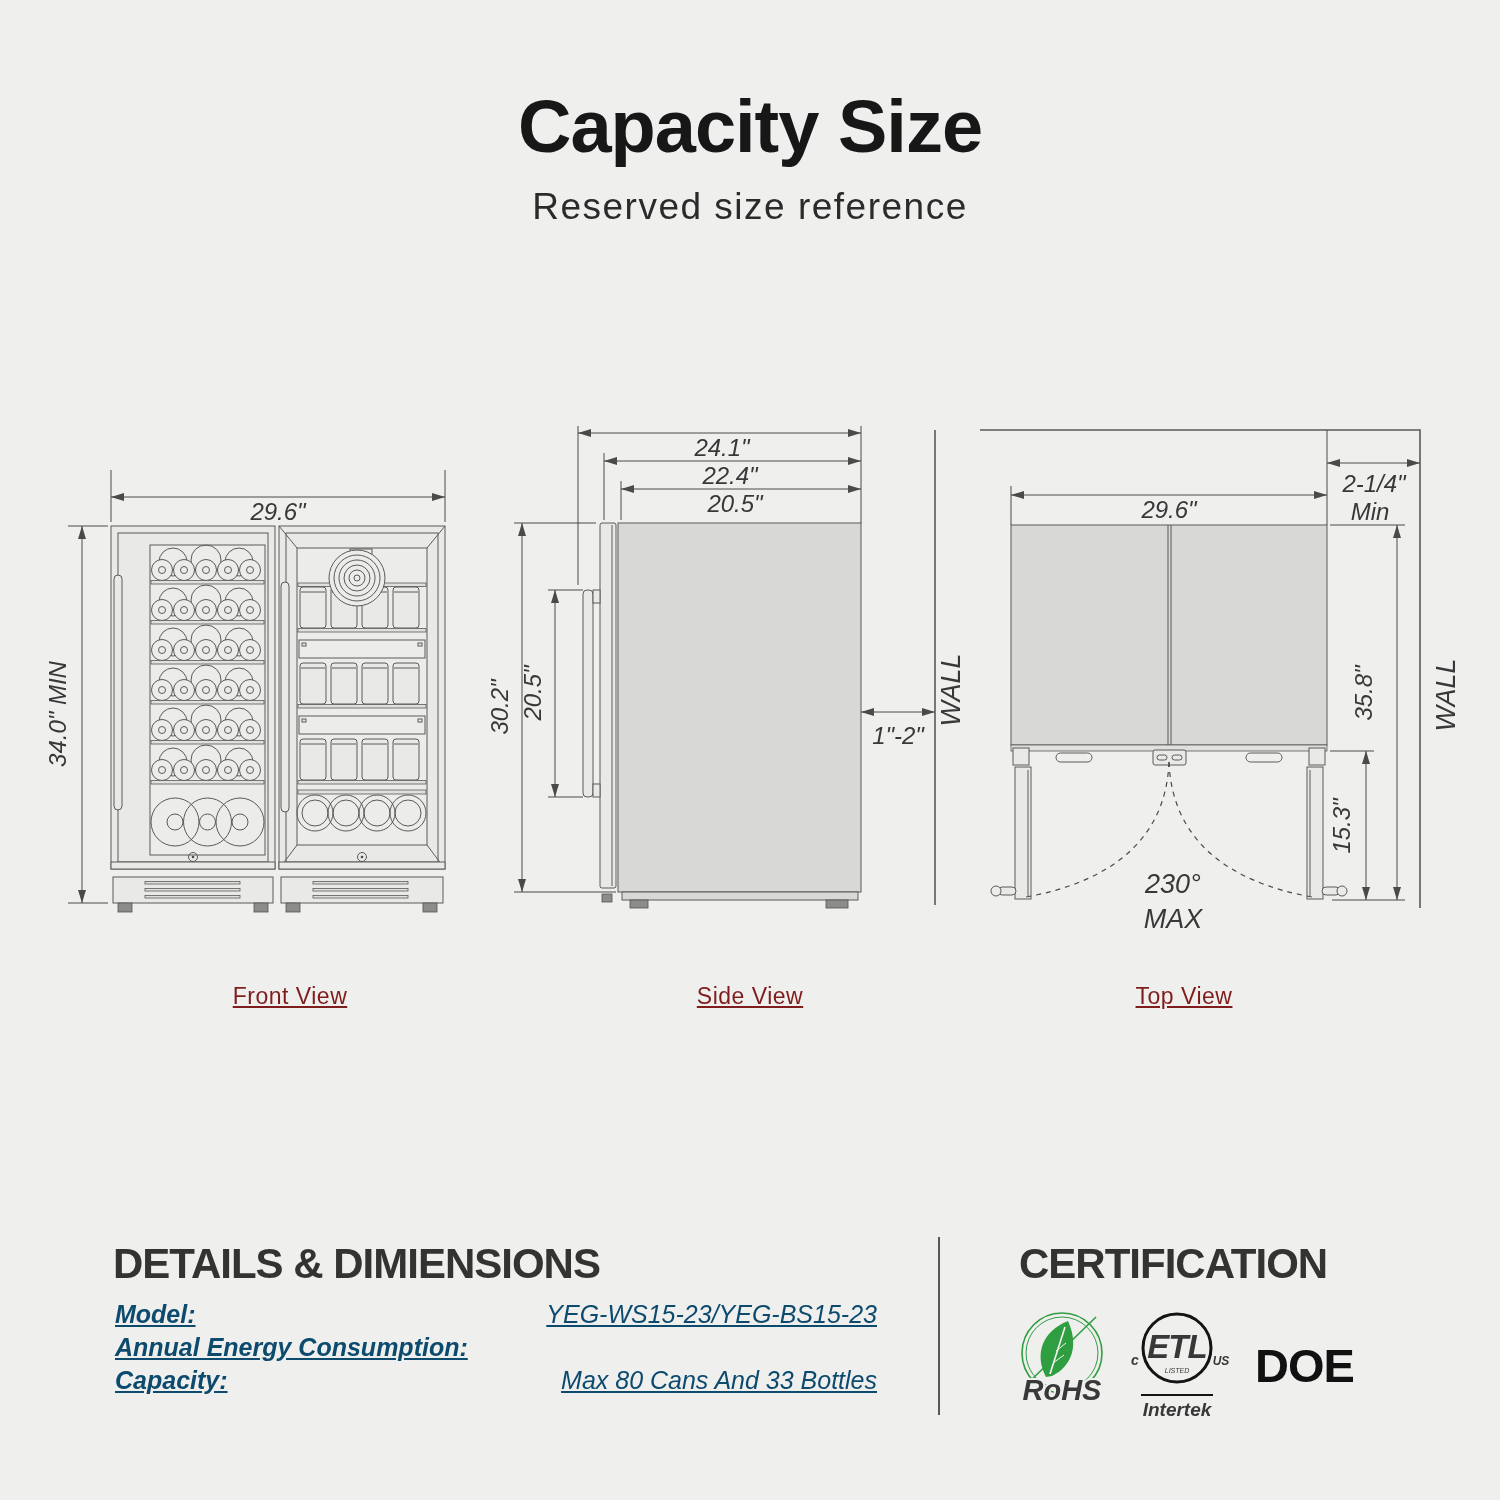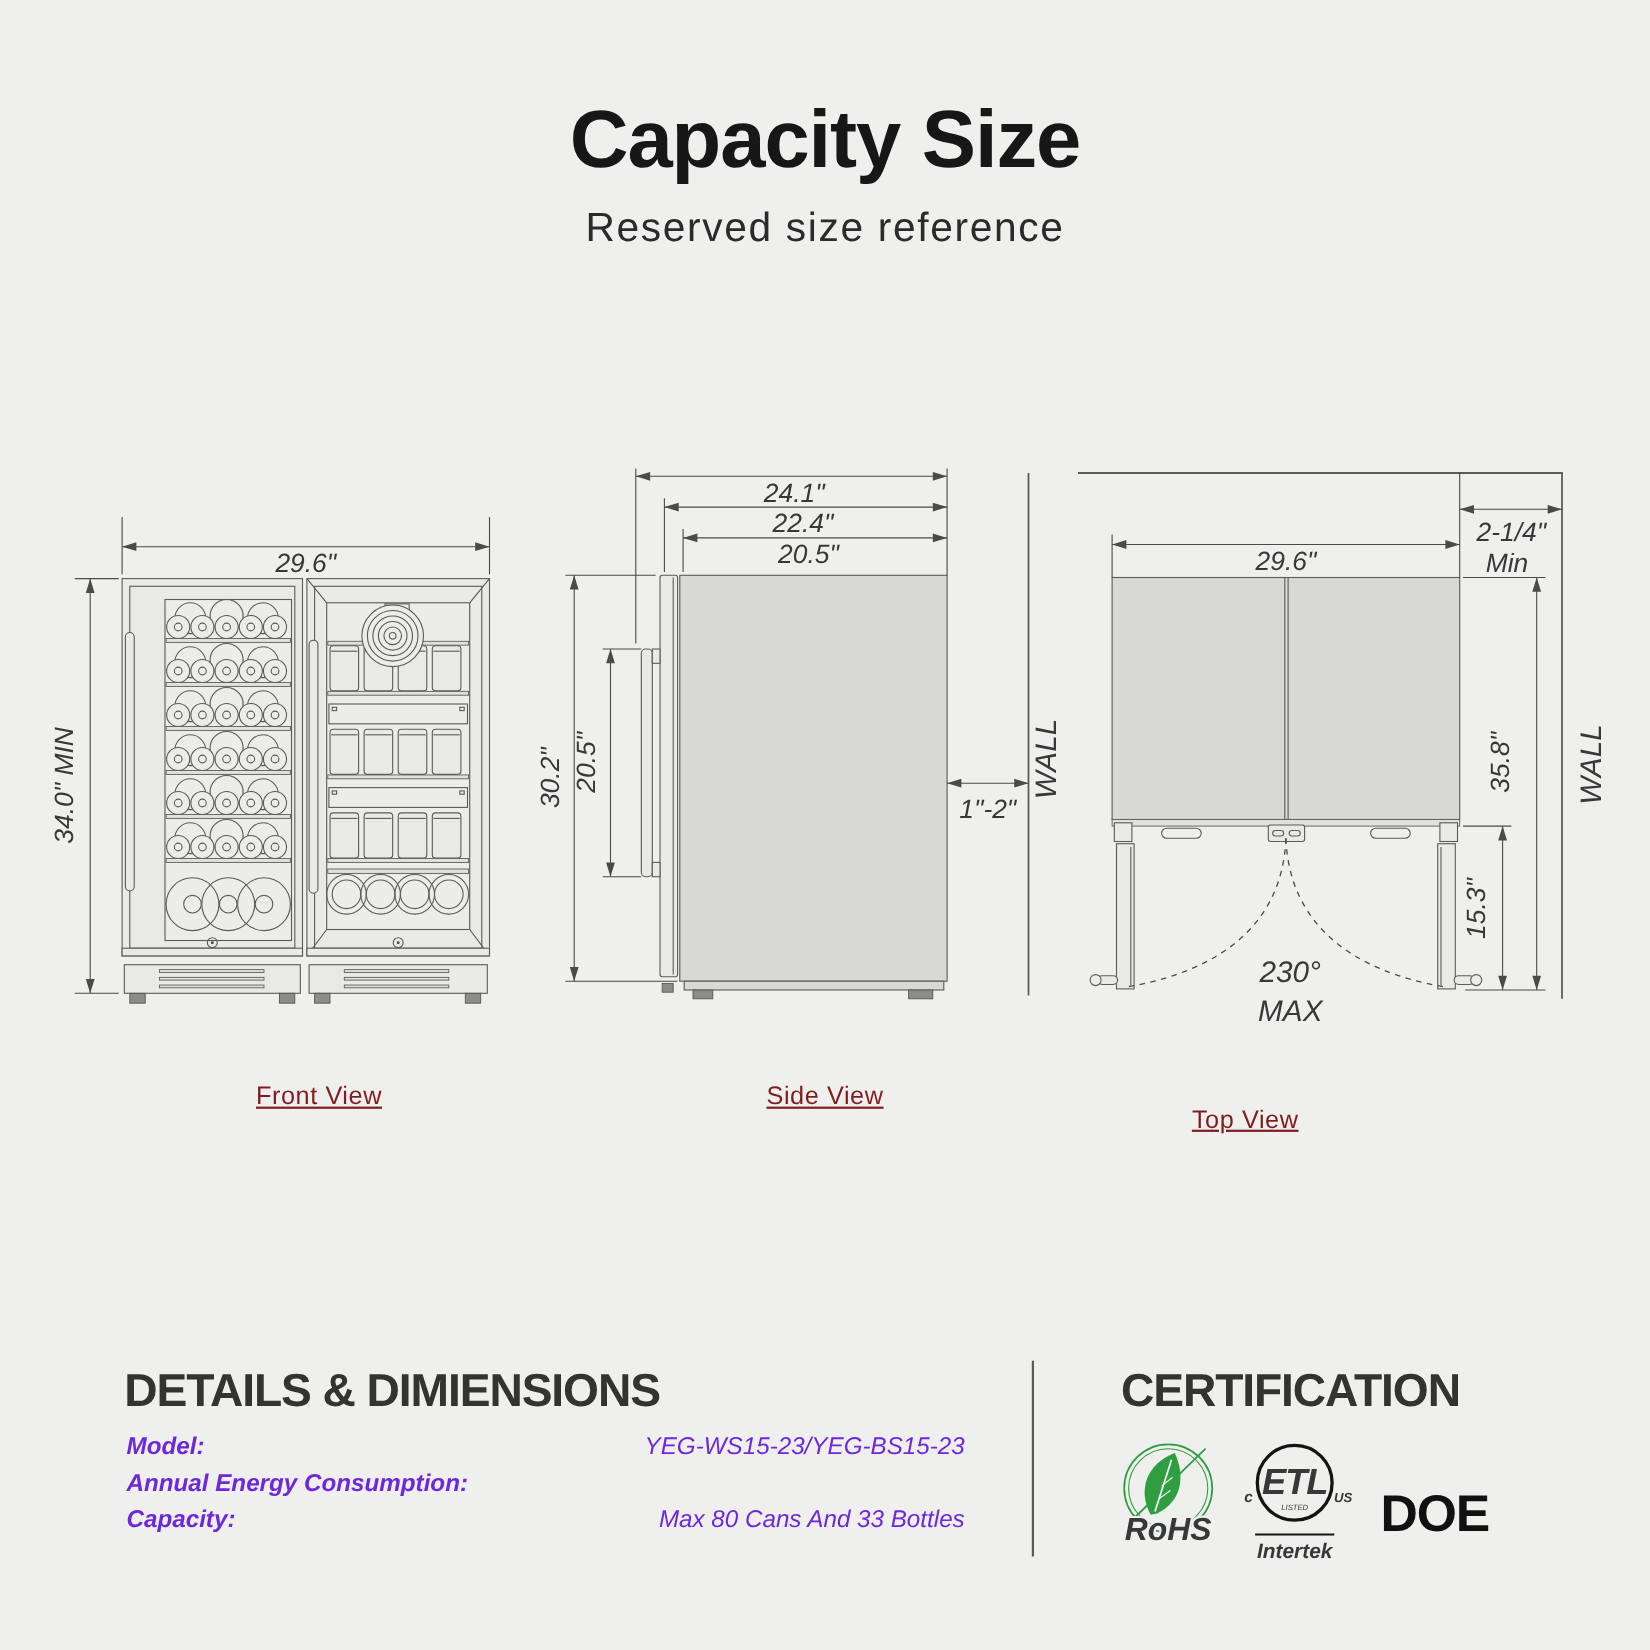--- a/index.html
+++ b/index.html
@@ -40,31 +40,31 @@
   .panel{ fill:#d8d8d7; stroke:#5a5a59; stroke-width:1; }
   .shelf{ fill:#e0e0df; stroke:#5a5a59; stroke-width:0.8; }
   .foot { fill:#8c8c8b; stroke:#55544f; stroke-width:0.8; }
   .dash { fill:none; stroke:#4a4a49; stroke-width:1.2; stroke-dasharray:5 5; }
 
   .details-heading {
     font-size:42px; font-weight:700; letter-spacing:-1px; color:#333332; white-space:nowrap;
   }
   .details-rows {
     left:115px; top:1298px; width:762px;
-    font-style:italic; font-size:22px; line-height:33px; color:#6d28d9;
+    font-style:italic; font-size:25px; line-height:33px; color:#0c4a6e;text-decoration:underline;
   }
   .details-row { display:flex; justify-content:space-between; }
   .details-row .lbl { font-weight:700; }
   .details-row .val { font-weight:400; text-align:right; }
   .divider-v {
     left:938px; top:1237px; width:2px; height:178px; background:#58585a;
   }
   .doe {
     left:1255px; top:1338px; width:110px;
-    font-size:47px; font-weight:700; letter-spacing:-1px; color:#111;margin-top:10px;
+    font-size:47px; font-weight:700; letter-spacing:-1px; color:#111;
   }
 </style>
 </head>
 <body>
 
 <div class="abs page-title">Capacity Size</div>
 <div class="abs page-subtitle">Reserved size reference</div>
 
 <svg class="abs" style="left:50px; top:460px;" width="420" height="480" viewBox="0 0 420 480">
   <defs>
@@ -321,21 +321,21 @@
     <polygon class="arr" points="406,490 402,477 410,477"></polygon>
     <text class="dim" transform="translate(390,416) rotate(-90)">15.3"</text>
   </g>
 
   <text class="dim-lg" x="213" y="483">230°</text>
   <text class="dim-lg" x="213" y="518">MAX</text>
 </svg>
 
 <div class="abs view-label" style="left:290px;">Front View</div>
 <div class="abs view-label" style="left:750px;">Side View</div>
-<div class="abs view-label" style="left:1132px;margin-top:21px;">Top View</div>
+<div class="abs view-label" style="left:1184px;">Top View</div>
 
 <div class="abs details-heading" style="left:113px; top:1240px;">DETAILS &amp; DIMIENSIONS</div>
 <div class="abs details-rows">
   <div class="details-row">
     <span class="lbl">Model:</span>
     <span class="val">YEG-WS15-23/YEG-BS15-23</span>
   </div>
   <div class="details-row">
     <span class="lbl">Annual Energy Consumption:</span>
   </div>

